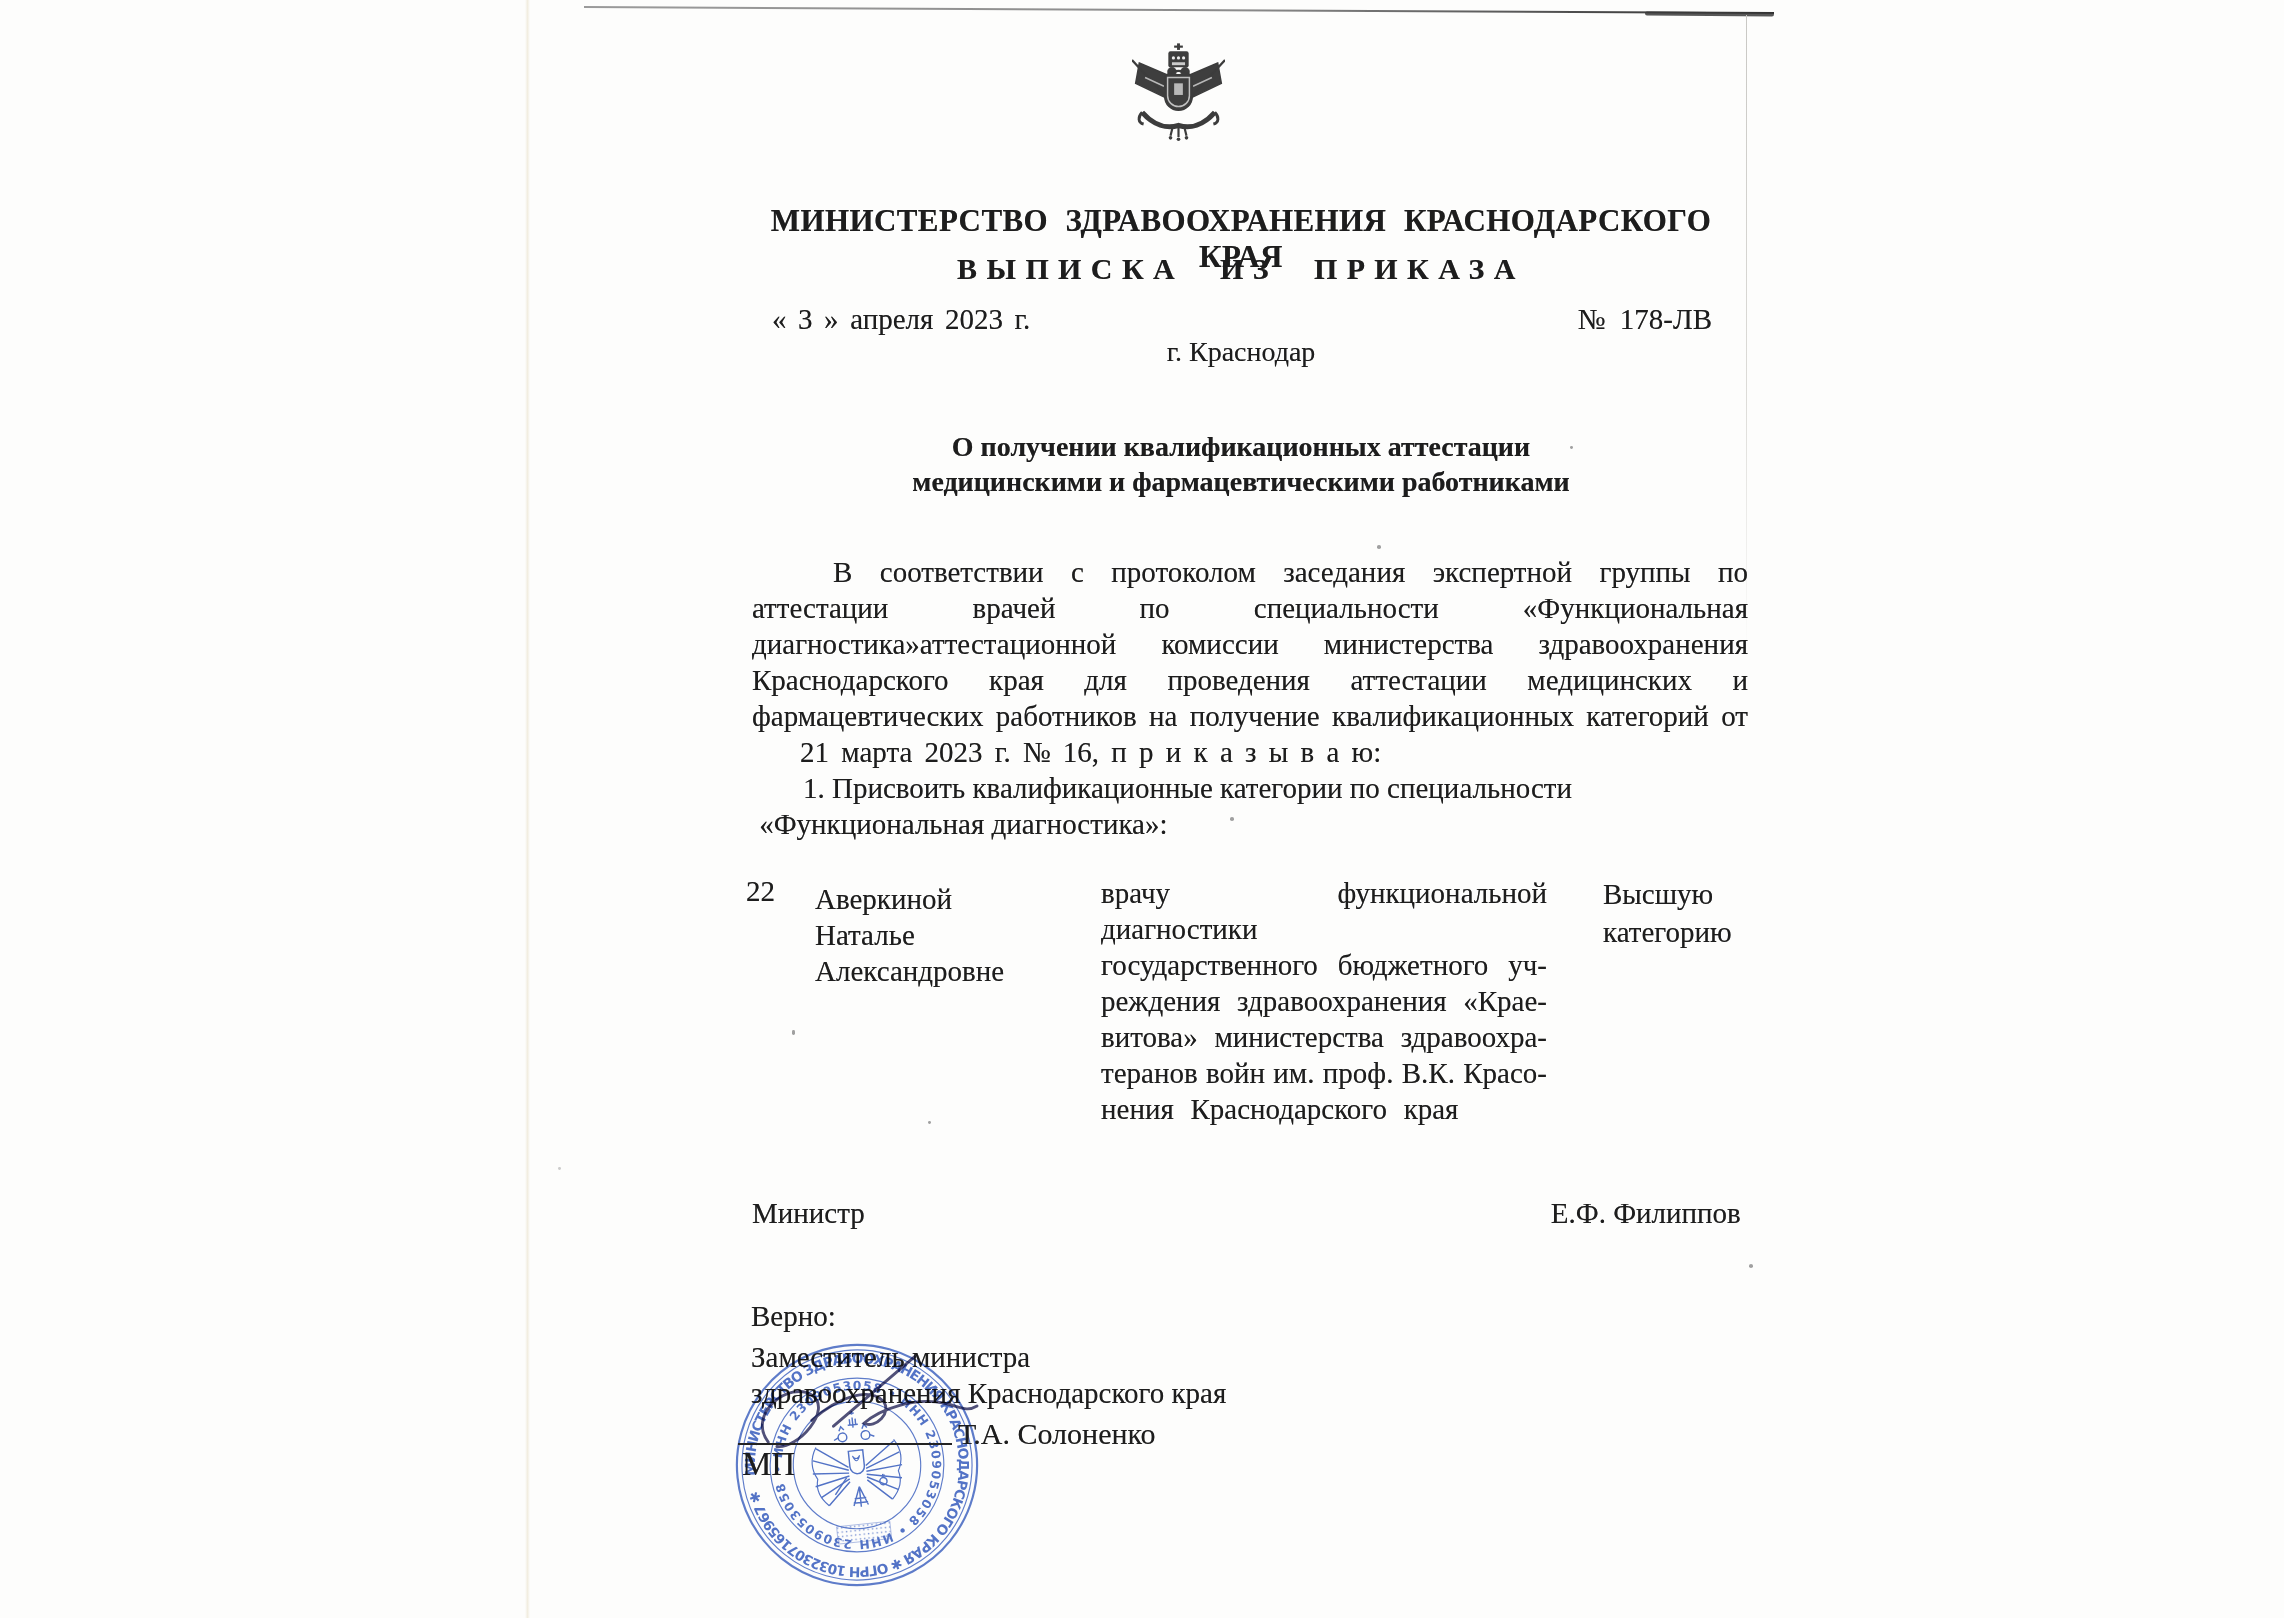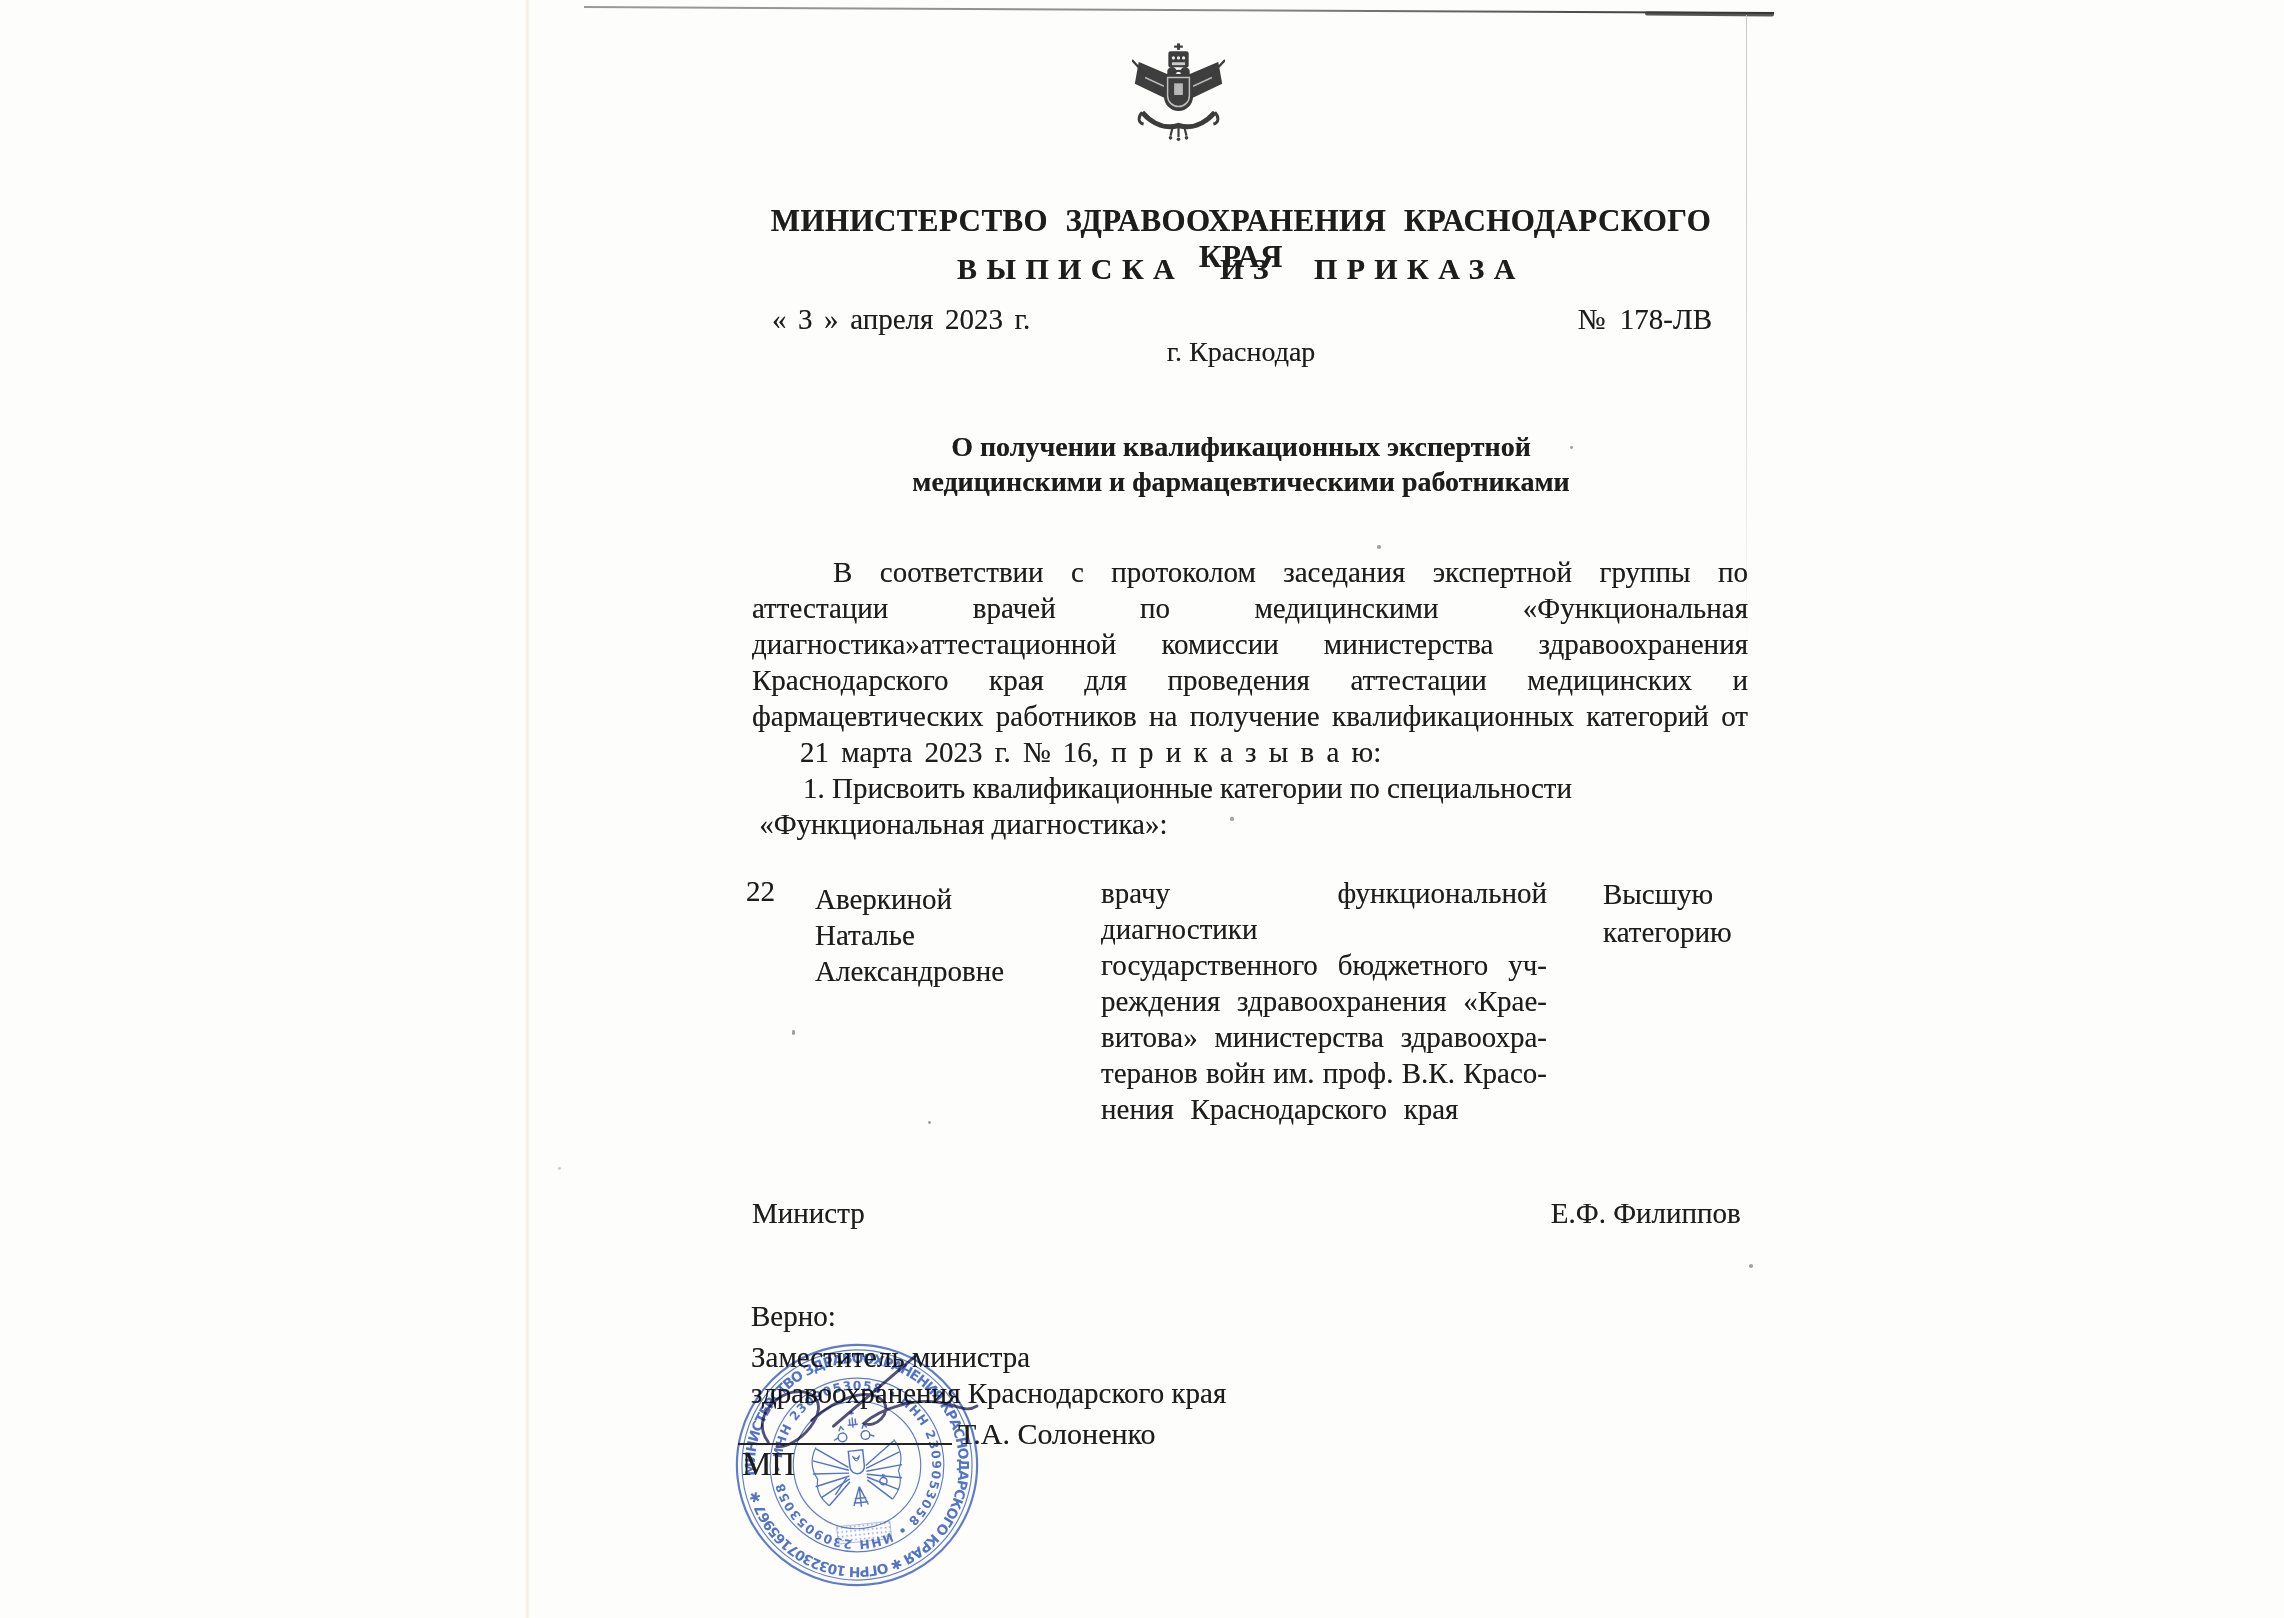--- a/index.html
+++ b/index.html
@@ -108,27 +108,27 @@
   </svg>
 
   <div class="abs center b ink" id="ministry-line">МИНИСТЕРСТВО ЗДРАВООХРАНЕНИЯ КРАСНОДАРСКОГО КРАЯ</div>
   <div class="abs center b ink" id="doc-type">ВЫПИСКА ИЗ ПРИКАЗА</div>
   <div class="abs" id="date-row">
     <span class="ink" id="date-left">« 3 » апреля 2023 г.</span>
     <span class="ink" id="doc-number">№ 178-ЛВ</span>
   </div>
   <div class="abs center ink" id="city-line">г. Краснодар</div>
   <div class="abs center b" id="subject">
-    <div class="ink">О получении квалификационных экспертной</div>
+    <div class="ink">О получении квалификационных аттестации</div>
     <div class="ink">медицинскими и фармацевтическими работниками</div>
   </div>
 
   <div class="abs" id="paragraph">
     <div class="ink jl pl-indent">В соответствии с протоколом заседания экспертной группы по</div>
-    <div class="ink jl">аттестации врачей по медицинскими «Функциональная</div>
+    <div class="ink jl">аттестации врачей по специальности «Функциональная</div>
     <div class="ink jl">диагностика»аттестационной комиссии министерства здравоохранения</div>
     <div class="ink jl">Краснодарского края для проведения аттестации медицинских и</div>
     <div class="ink jl">фармацевтических работников на получение квалификационных категорий от</div>
     <div class="ink pl-cmd">21 марта 2023 г. № 16, п р и к а з ы в а ю:</div>
     <div class="ink pl-item">1. Присвоить квалификационные категории по специальности</div>
     <div class="ink pl-quote">«Функциональная диагностика»:</div>
   </div>
 
   <div class="abs" id="tbl">
     <div class="abs ink" id="tbl-num">22</div>

